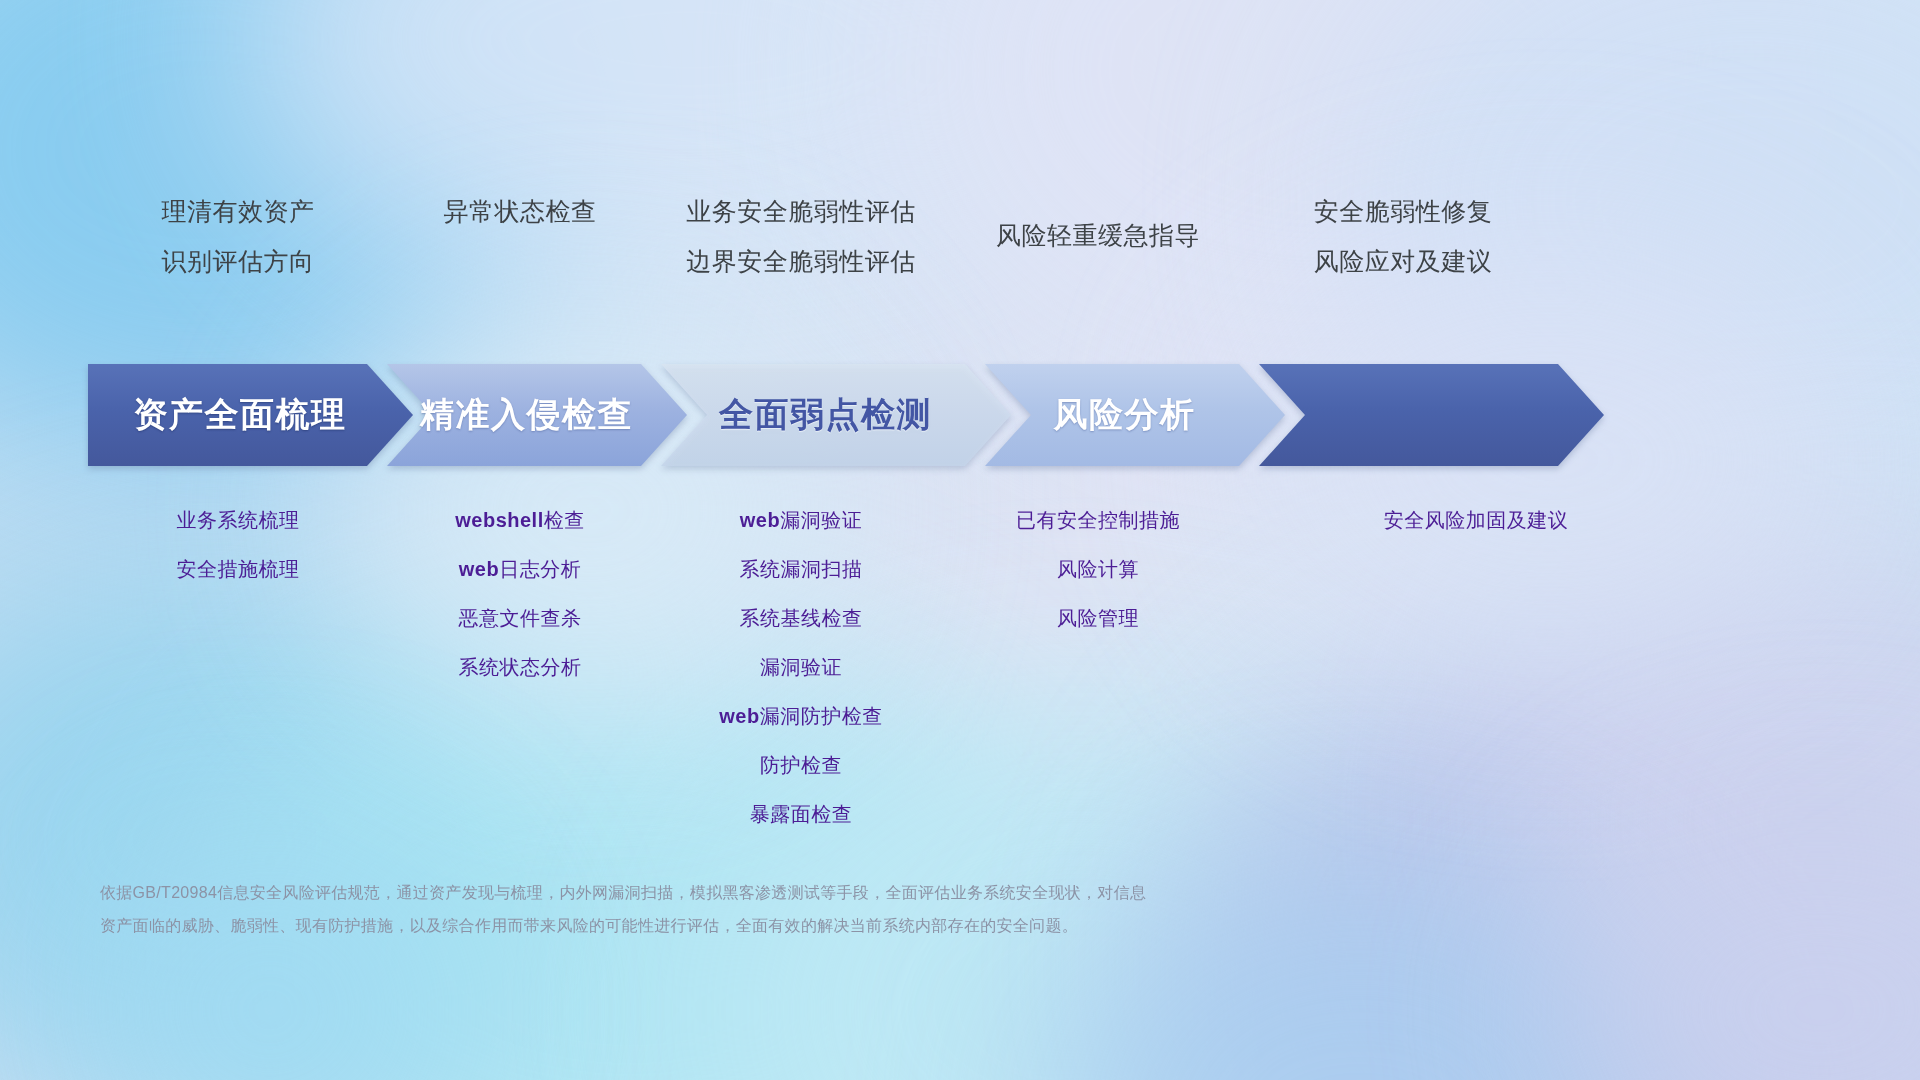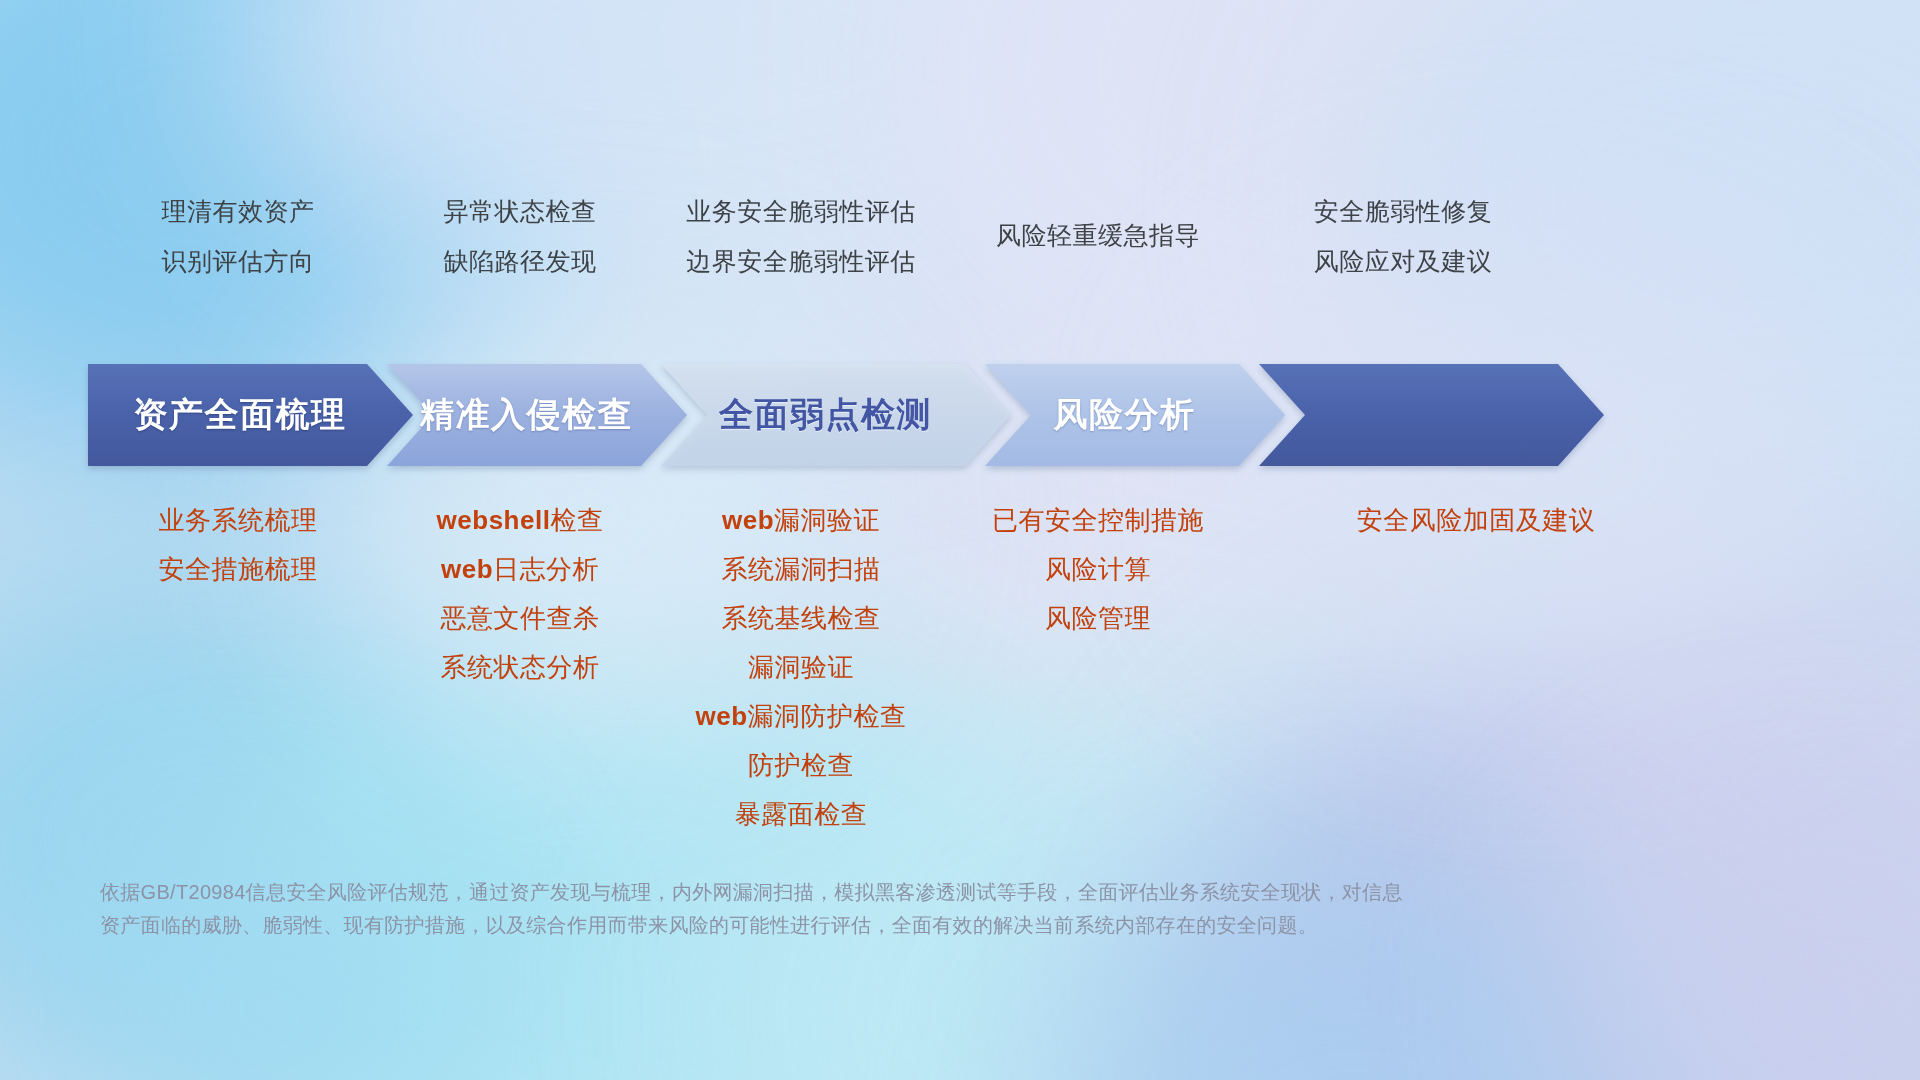--- a/index.html
+++ b/index.html
@@ -87,33 +87,33 @@
   .arrow.a4 .skin { background:linear-gradient(180deg,#c0d1ee 0%,#afc4e8 45%,#a3bae4 100%); }
   .arrow.a4 .label { color:#ffffff; text-shadow:0 1px 2px rgba(60,80,140,.4); }
 
   .arrow.a5 .skin { background:linear-gradient(180deg,#5872b8 0%,#4a63ab 45%,#44589c 100%); }
   .arrow.a5 .label { color:#ffffff; text-shadow:0 1px 2px rgba(25,40,90,.45); }
 
   
   #bottom { position:absolute; left:0; top:496px; width:1920px; display:flex; }
   .bot-col { text-align:center; }
   .bot-item {
-    color:#c2410c;
-    font-size:26px;
+    color:#4c1d95;
+    font-size:20px;
     line-height:49px;
     letter-spacing:.5px;
     white-space:nowrap;
   }
   .bot-item b { font-weight:bold; }
 
   
   #footer {
     position:absolute; left:100px; top:876px; width:1640px;
     color:#8c93a6;
-    font-size:20px;
+    font-size:16px;
     line-height:33px;
     letter-spacing:.3px;
   }
   #footer .fl { display:block; }
 </style>
 </head>
 <body>
 
 <div id="bg">
   <div class="base"></div>
@@ -135,21 +135,20 @@
 
 <div id="page">
 
   <div id="top-labels">
       <div class="top-col" style="position: absolute; left: 88px; width: 300px; top: 186px;">
         <div>理清有效资产</div>
         <div>识别评估方向</div>
       </div>
       <div class="top-col" style="position: absolute; left: 370px; width: 300px; top: 186px;">
         <div>异常状态检查</div>
-        <div>缺陷路径发现</div>
       </div>
       <div class="top-col" style="position: absolute; left: 636px; width: 330px; top: 186px;">
         <div>业务安全脆弱性评估</div>
         <div>边界安全脆弱性评估</div>
       </div>
       <div class="top-col" style="position: absolute; left: 948px; width: 300px; top: 210px;">
         <div>风险轻重缓急指导</div>
       </div>
       <div class="top-col" style="position: absolute; left: 1238px; width: 330px; top: 186px;">
         <div>安全脆弱性修复</div>

